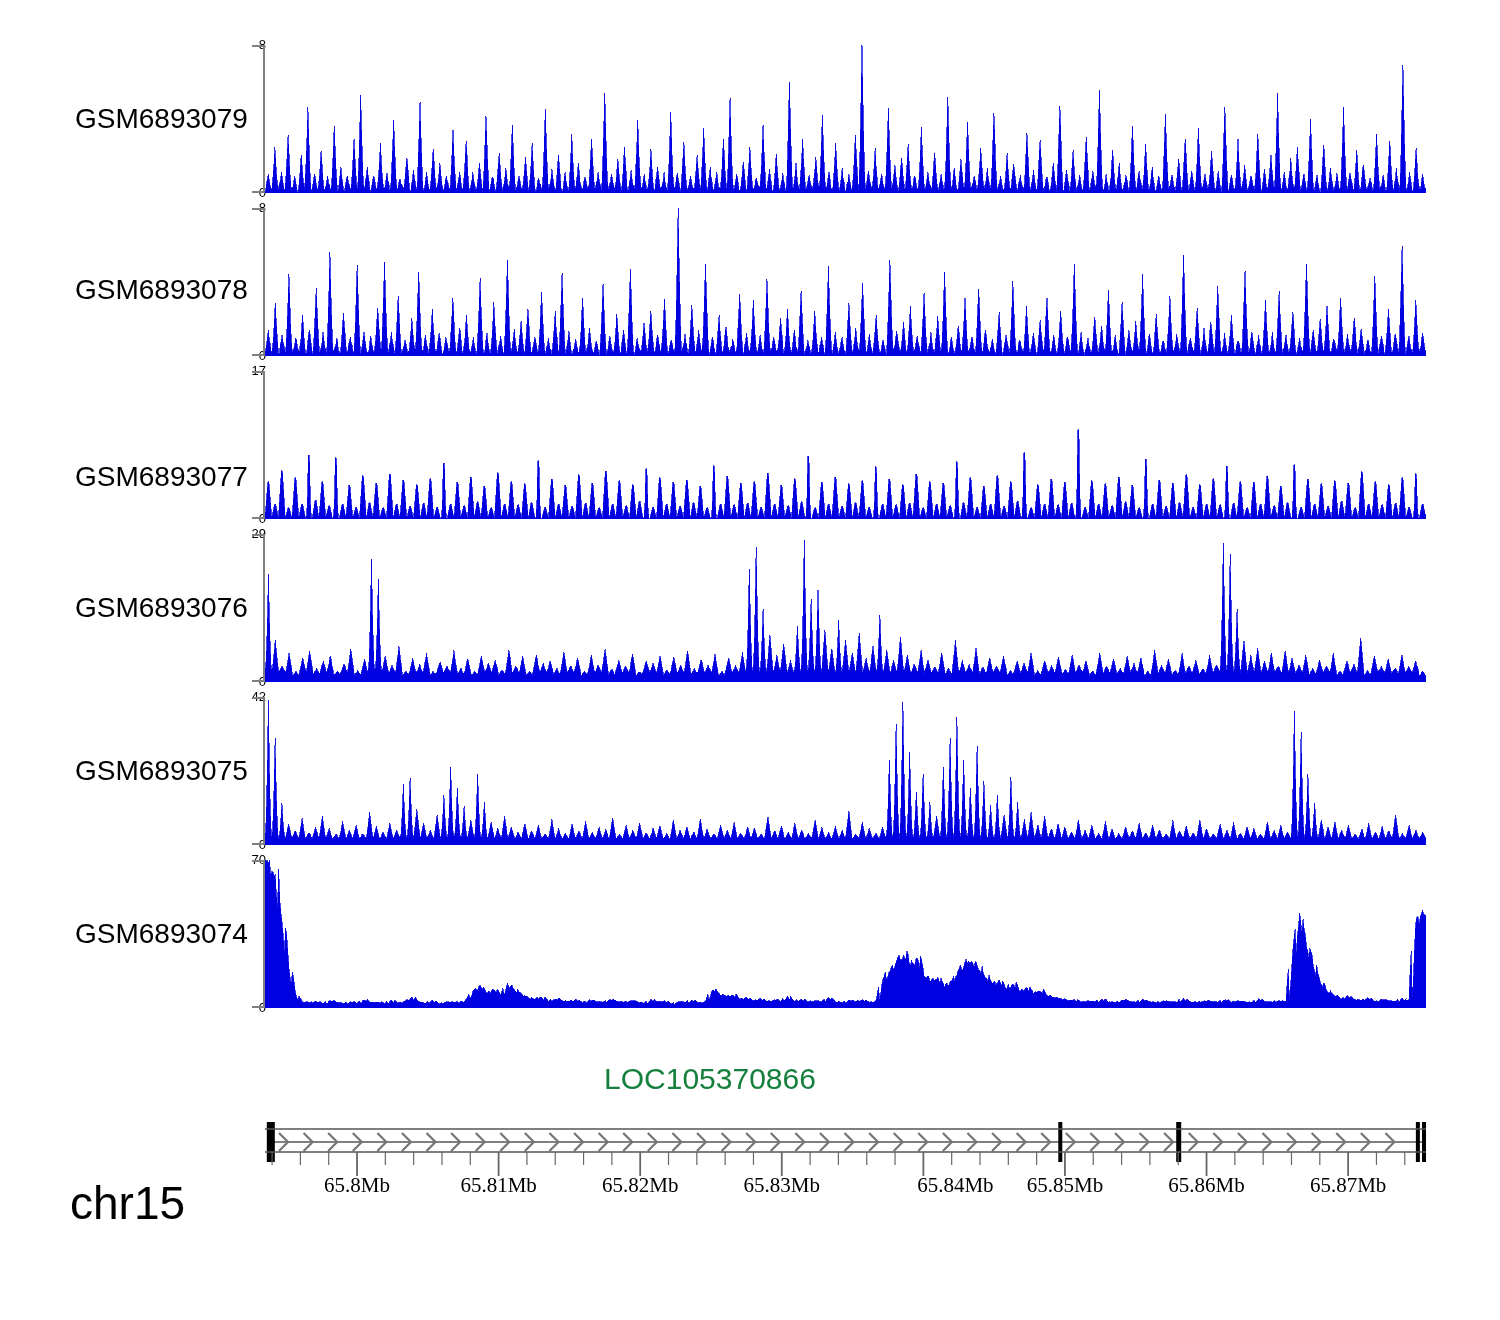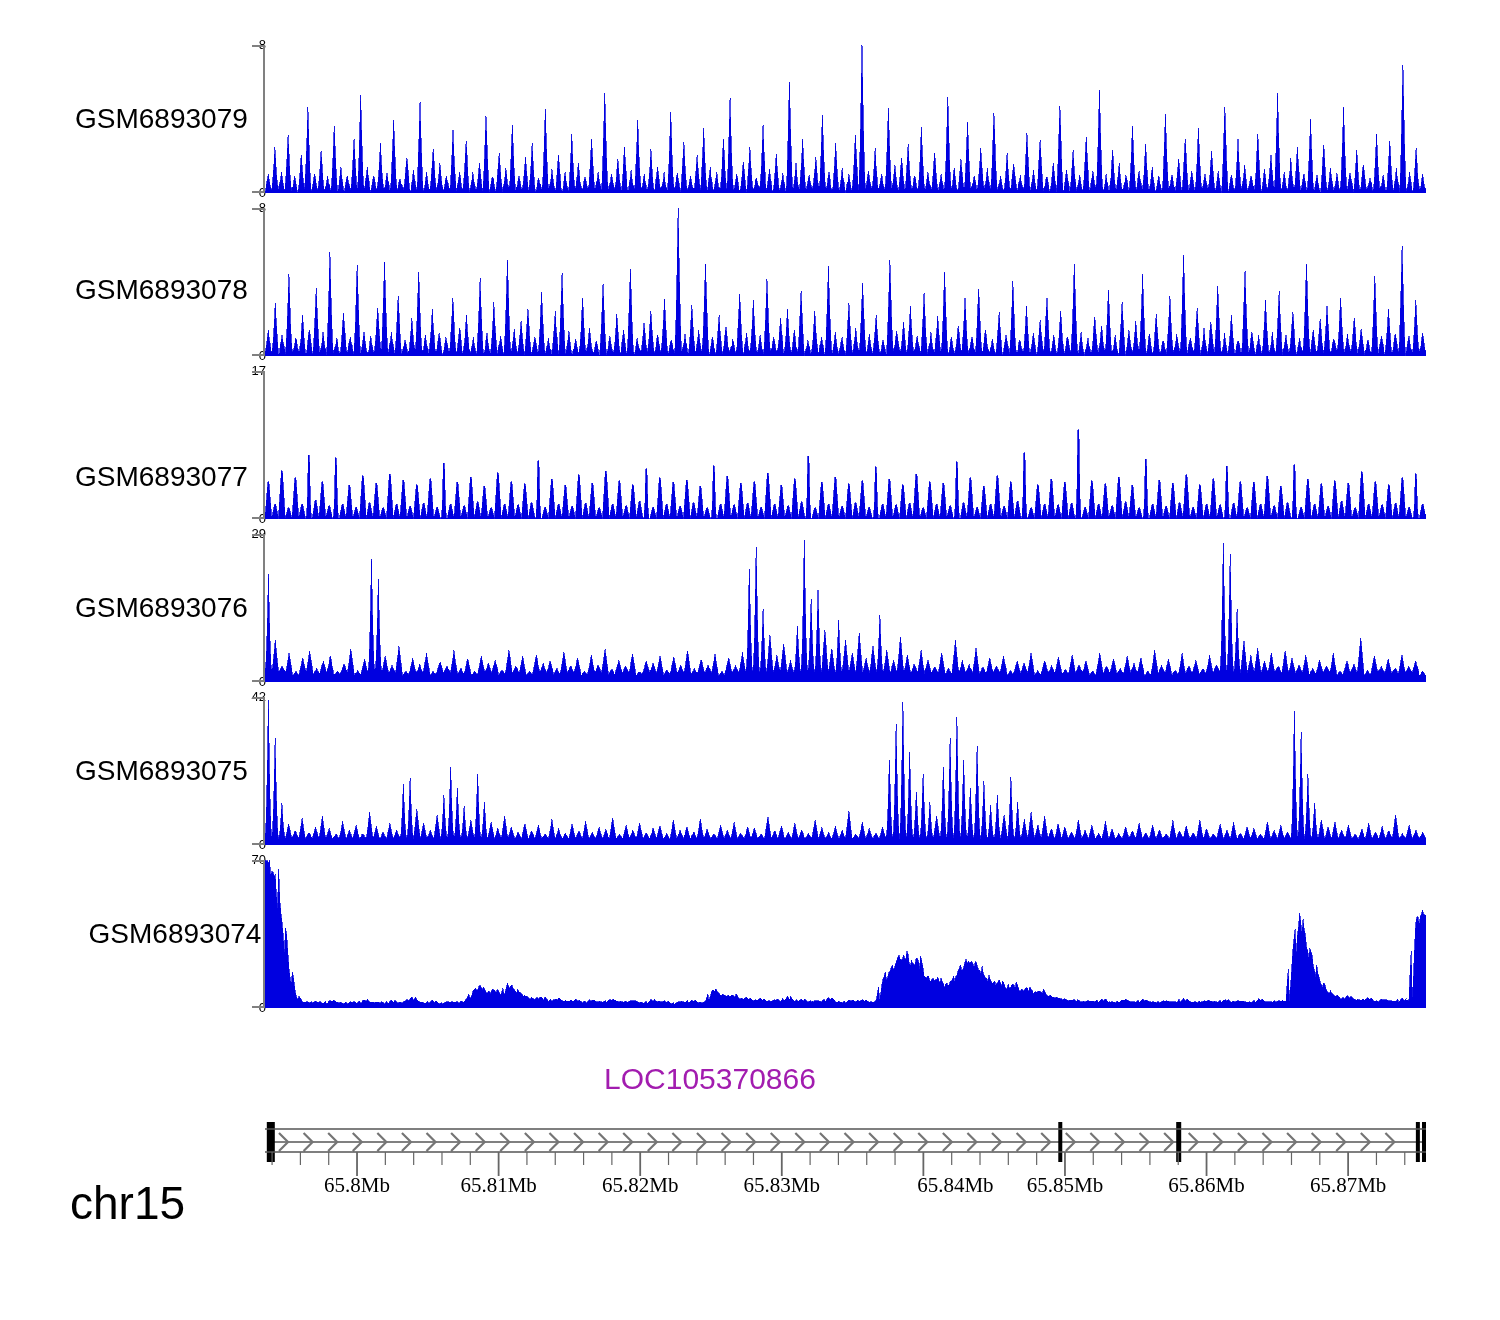--- a/index.html
+++ b/index.html
@@ -14,21 +14,21 @@
   .axis-max,.axis-min{position:absolute;right:0;font-size:13px;color:#000;
                       text-align:right;white-space:nowrap;}
   .axis-wrap{position:absolute;left:222px;width:44px;}
   .axis-bracket{position:absolute;left:263px;width:2px;background:#808080;}
   .axis-tick-top{position:absolute;width:12px;height:2px;background:#808080;left:252px;}
   .axis-tick-bot{position:absolute;width:12px;height:2px;background:#808080;left:252px;}
   .plot{position:absolute;left:265px;width:1161px;overflow:hidden;}
   .plot svg{display:block;}
 
   #gene-name{position:absolute;left:0;width:1500px;top:1062px;text-align:center;
-             font-size:30px;color:#a21caf;}
+             font-size:30px;color:#15803d;}
   #gene-name span{display:inline-block;margin-left:-80px;}
   #gene-track{position:absolute;left:265px;top:1118px;width:1161px;height:48px;}
   #chrom-label{position:absolute;left:70px;top:1176px;font-size:46px;color:#000;}
   #ruler{position:absolute;left:265px;top:1123px;width:1161px;height:110px;font-family:Liberation Serif, serif;}
   .rl-label{position:absolute;font-size:21px;color:#000;text-align:center;
             transform:translateX(-50%);white-space:nowrap;}
 </style>
 </head>
 <body>
 
@@ -94,21 +94,21 @@
         <div class="axis-bracket" style="top: 14px; height: 148px;"></div>
         <div class="axis-tick-top" style="top: 14px;"></div>
         <div class="axis-tick-bot" style="top: 160px;"></div>
         <div class="plot" style="top: 14px; height: 148px;">
           <svg width="1161" height="148" viewBox="0 0 1161 148" shape-rendering="crispEdges">
             <path d="M0,148 L0.00,141.19 L0.84,131.81 L1.69,104.35 L2.53,61.82 L3.38,3.36 L4.22,61.46 L5.06,104.85 L5.91,131.19 L6.75,141.95 L7.59,134.25 L8.44,114.39 L9.28,83.85 L10.13,41.29 L10.97,84.00 L11.81,114.49 L12.66,134.86 L13.50,142.10 L14.34,138.93 L15.19,132.21 L16.03,120.56 L16.88,105.71 L17.72,121.01 L18.56,131.41 L19.41,138.67 L20.25,141.48 L21.09,138.75 L21.94,135.16 L22.78,130.65 L23.63,126.85 L24.47,130.80 L25.31,134.65 L26.16,138.57 L27.00,142.10 L27.84,139.49 L28.69,138.01 L29.53,135.19 L30.38,133.53 L31.22,135.68 L32.06,138.19 L32.91,140.22 L33.75,141.55 L34.59,137.73 L35.44,132.18 L36.28,127.33 L37.13,121.48 L37.97,126.64 L38.81,132.53 L39.66,137.73 L40.50,142.15 L41.34,140.06 L42.19,138.21 L43.03,136.69 L43.88,135.53 L44.72,136.46 L45.56,138.51 L46.41,140.06 L47.25,141.62 L48.09,138.75 L48.94,135.85 L49.78,133.14 L50.63,130.05 L51.47,133.56 L52.31,136.20 L53.16,139.04 L54.00,141.91 L54.84,137.55 L55.69,131.42 L56.53,126.03 L57.38,119.02 L58.22,125.75 L59.06,131.71 L59.91,137.31 L60.75,141.48 L61.59,139.92 L62.44,136.71 L63.28,134.48 L64.13,131.47 L64.97,134.26 L65.81,136.78 L66.66,140.04 L67.50,141.51 L68.34,140.68 L69.19,139.53 L70.03,138.58 L70.88,136.84 L71.72,137.74 L72.56,139.65 L73.41,140.57 L74.25,141.55 L75.09,137.78 L75.94,134.00 L76.78,129.55 L77.62,124.29 L78.47,129.65 L79.31,133.45 L80.16,138.29 L81.00,141.96 L81.84,140.40 L82.69,137.65 L83.53,136.20 L84.38,132.98 L85.22,136.14 L86.06,137.53 L86.91,140.04 L87.75,141.86 L88.59,139.09 L89.44,135.81 L90.28,131.39 L91.13,128.32 L91.97,131.44 L92.81,135.97 L93.66,138.79 L94.50,141.83 L95.34,140.21 L96.19,139.69 L97.03,137.43 L97.88,136.72 L98.72,137.90 L99.56,139.62 L100.41,140.88 L101.25,141.46 L102.09,136.16 L102.94,130.40 L103.78,122.93 L104.62,115.30 L105.47,123.18 L106.31,129.64 L107.16,136.79 L108.00,141.15 L108.84,139.50 L109.69,136.48 L110.53,133.09 L111.38,129.41 L112.22,133.29 L113.06,135.98 L113.91,139.45 L114.75,141.45 L115.59,140.43 L116.44,139.01 L117.28,136.59 L118.13,134.81 L118.97,137.31 L119.81,139.15 L120.66,140.01 L121.50,141.91 L122.34,138.67 L123.19,134.58 L124.03,130.94 L124.88,126.41 L125.72,130.78 L126.56,134.81 L127.41,138.98 L128.25,141.28 L129.09,140.23 L129.94,138.09 L130.78,135.65 L131.63,132.68 L132.47,135.55 L133.31,138.13 L134.16,139.58 L135.00,141.68 L135.84,137.89 L136.69,127.51 L137.53,110.30 L138.38,87.41 L139.22,110.54 L140.06,127.49 L140.91,138.09 L141.75,141.53 L142.59,137.36 L143.44,125.46 L144.28,106.58 L145.13,80.60 L145.97,106.71 L146.81,124.94 L147.66,137.78 L148.50,141.85 L149.34,136.11 L150.19,128.52 L151.03,120.20 L151.88,112.45 L152.72,120.58 L153.56,128.01 L154.41,135.70 L155.25,141.42 L156.09,138.67 L156.94,134.65 L157.78,130.63 L158.63,126.05 L159.47,130.45 L160.31,134.85 L161.16,138.46 L162.00,141.87 L162.84,139.51 L163.69,138.29 L164.53,135.82 L165.38,133.34 L166.22,135.99 L167.06,138.40 L167.91,139.52 L168.75,142.00 L169.59,137.21 L170.44,130.35 L171.28,124.76 L172.13,117.89 L172.97,124.55 L173.81,131.13 L174.66,136.76 L175.50,142.10 L176.34,139.01 L177.19,130.22 L178.03,116.36 L178.88,97.98 L179.72,116.68 L180.56,130.08 L181.41,138.22 L182.25,141.27 L183.09,136.05 L183.94,122.61 L184.78,100.62 L185.63,70.03 L186.47,99.97 L187.31,122.56 L188.16,136.40 L189.00,141.24 L189.84,137.78 L190.69,128.01 L191.53,112.26 L192.38,90.71 L193.22,112.15 L194.06,128.24 L194.91,137.53 L195.75,141.31 L196.59,139.29 L197.44,133.01 L198.28,122.64 L199.13,108.84 L199.97,122.80 L200.81,133.10 L201.66,138.81 L202.50,141.26 L203.34,138.31 L204.19,133.38 L205.03,128.48 L205.88,123.27 L206.72,128.20 L207.56,133.38 L208.41,137.72 L209.25,142.06 L210.09,136.81 L210.94,123.90 L211.78,104.01 L212.63,76.90 L213.47,104.07 L214.31,124.43 L215.16,137.28 L216.00,141.87 L216.84,138.85 L217.69,131.93 L218.53,120.10 L219.38,105.36 L220.22,120.10 L221.06,132.37 L221.91,139.43 L222.75,141.22 L223.59,137.96 L224.44,134.39 L225.28,129.45 L226.13,125.04 L226.97,129.36 L227.81,134.09 L228.66,138.09 L229.50,141.73 L230.34,139.87 L231.19,137.26 L232.03,134.01 L232.88,131.22 L233.72,134.90 L234.56,136.84 L235.41,139.73 L236.25,141.77 L237.09,137.42 L237.94,131.53 L238.78,125.41 L239.63,119.23 L240.47,125.90 L241.31,131.51 L242.16,137.47 L243.00,141.66 L243.84,138.78 L244.69,136.82 L245.53,132.97 L246.38,130.30 L247.22,133.32 L248.06,136.61 L248.91,139.20 L249.75,141.55 L250.59,140.51 L251.44,138.96 L252.28,136.99 L253.13,135.20 L253.97,137.36 L254.81,138.81 L255.66,140.20 L256.50,141.92 L257.34,138.24 L258.19,134.56 L259.03,130.15 L259.88,126.58 L260.72,131.16 L261.56,134.39 L262.41,138.84 L263.25,142.09 L264.09,140.37 L264.94,137.81 L265.78,136.13 L266.63,133.53 L267.47,135.95 L268.31,137.76 L269.16,140.49 L270.00,141.18 L270.84,138.46 L271.69,135.70 L272.53,132.38 L273.38,127.80 L274.22,132.19 L275.06,135.78 L275.91,139.04 L276.75,141.22 L277.59,140.38 L278.44,139.50 L279.28,138.39 L280.13,136.76 L280.97,138.06 L281.81,139.92 L282.66,140.34 L283.50,141.21 L284.34,138.04 L285.19,133.48 L286.03,128.63 L286.88,122.29 L287.72,128.40 L288.56,132.76 L289.41,138.22 L290.25,142.16 L291.09,139.77 L291.94,137.22 L292.78,134.93 L293.63,131.49 L294.47,134.91 L295.31,137.57 L296.16,139.26 L297.00,142.16 L297.84,141.07 L298.69,139.41 L299.53,137.35 L300.38,136.27 L301.22,138.06 L302.06,138.72 L302.91,140.42 L303.75,141.59 L304.59,138.61 L305.44,135.39 L306.28,130.76 L307.13,126.92 L307.97,130.89 L308.81,135.10 L309.66,138.91 L310.50,141.18 L311.34,140.06 L312.19,137.88 L313.03,136.11 L313.88,133.84 L314.72,135.57 L315.56,137.98 L316.41,139.59 L317.25,141.60 L318.09,138.40 L318.94,134.27 L319.78,129.14 L320.63,124.28 L321.47,129.83 L322.31,133.58 L323.16,138.42 L324.00,142.01 L324.84,140.08 L325.69,139.11 L326.53,137.01 L327.38,135.31 L328.22,136.96 L329.06,139.08 L329.91,140.25 L330.75,141.77 L331.59,139.01 L332.44,136.65 L333.28,133.03 L334.13,130.13 L334.97,133.45 L335.81,136.68 L336.66,139.26 L337.50,141.25 L338.34,140.32 L339.19,137.95 L340.03,135.45 L340.88,132.38 L341.72,135.08 L342.56,137.50 L343.41,139.55 L344.25,141.71 L345.09,137.78 L345.94,132.74 L346.78,126.57 L347.63,120.96 L348.47,126.49 L349.31,131.89 L350.16,137.17 L351.00,141.81 L351.84,141.17 L352.69,139.59 L353.53,138.53 L354.38,136.50 L355.22,138.52 L356.06,139.24 L356.91,141.02 L357.75,141.36 L358.59,138.68 L359.44,135.66 L360.28,131.59 L361.13,128.44 L361.97,132.36 L362.81,135.50 L363.66,138.62 L364.50,141.24 L365.34,139.52 L366.19,137.75 L367.03,135.79 L367.88,133.48 L368.72,135.42 L369.56,138.37 L370.41,140.30 L371.25,141.33 L372.09,138.45 L372.94,134.66 L373.78,130.15 L374.63,126.37 L375.47,130.44 L376.31,134.38 L377.16,138.16 L378.00,141.70 L378.84,140.22 L379.69,139.25 L380.53,137.08 L381.37,135.70 L382.22,136.93 L383.06,139.05 L383.91,140.89 L384.75,141.64 L385.59,139.05 L386.44,137.17 L387.28,133.50 L388.13,130.55 L388.97,133.68 L389.81,136.47 L390.66,139.36 L391.50,141.19 L392.34,138.67 L393.19,135.72 L394.03,132.30 L394.88,128.62 L395.72,131.83 L396.56,135.98 L397.41,138.44 L398.25,141.86 L399.09,140.77 L399.94,139.82 L400.78,138.43 L401.63,136.46 L402.47,137.81 L403.31,139.21 L404.16,141.14 L405.00,142.07 L405.84,137.95 L406.69,133.98 L407.53,128.20 L408.38,123.38 L409.22,128.74 L410.06,133.65 L410.91,137.62 L411.75,141.96 L412.59,139.65 L413.44,137.47 L414.28,136.07 L415.13,133.05 L415.97,136.18 L416.81,137.72 L417.66,139.81 L418.50,141.82 L419.34,138.77 L420.19,136.50 L421.03,133.43 L421.88,129.56 L422.72,132.75 L423.56,136.13 L424.41,139.08 L425.25,141.85 L426.09,140.69 L426.94,138.25 L427.78,137.23 L428.63,134.64 L429.47,136.21 L430.31,138.40 L431.16,139.90 L432.00,141.98 L432.84,137.39 L433.69,133.18 L434.53,127.34 L435.38,122.31 L436.22,127.71 L437.06,133.07 L437.91,137.83 L438.75,141.23 L439.59,139.86 L440.44,137.76 L441.28,134.65 L442.13,131.69 L442.97,134.72 L443.81,137.23 L444.66,139.35 L445.50,141.76 L446.34,140.28 L447.19,139.79 L448.03,138.13 L448.88,136.53 L449.72,138.51 L450.56,139.00 L451.41,141.06 L452.25,141.84 L453.09,139.10 L453.94,135.59 L454.78,132.03 L455.62,128.20 L456.47,131.55 L457.31,135.52 L458.16,138.85 L459.00,141.65 L459.84,139.77 L460.69,138.13 L461.53,135.60 L462.38,133.38 L463.22,136.08 L464.06,137.97 L464.91,139.83 L465.75,141.38 L466.59,138.78 L467.44,134.21 L468.28,130.42 L469.13,125.38 L469.97,130.14 L470.81,134.00 L471.66,138.70 L472.50,142.02 L473.34,140.58 L474.19,138.88 L475.03,137.48 L475.88,136.49 L476.72,138.25 L477.56,138.99 L478.41,140.86 L479.25,141.37 L480.09,138.99 L480.94,136.85 L481.78,132.68 L482.63,129.72 L483.47,133.15 L484.31,136.76 L485.16,139.77 L486.00,141.47 L486.84,139.78 L487.69,136.74 L488.53,134.33 L489.38,130.74 L490.22,134.25 L491.06,136.59 L491.91,139.42 L492.75,141.15 L493.59,140.19 L494.44,139.22 L495.28,138.72 L496.13,136.79 L496.97,137.77 L497.81,139.70 L498.66,141.15 L499.50,141.42 L500.34,137.02 L501.19,131.13 L502.03,125.55 L502.88,119.52 L503.72,125.19 L504.56,131.45 L505.41,136.87 L506.25,141.19 L507.09,140.30 L507.94,137.65 L508.78,136.21 L509.63,133.57 L510.47,135.36 L511.31,137.63 L512.16,140.38 L513.00,142.15 L513.84,138.64 L514.69,135.49 L515.53,132.61 L516.38,128.91 L517.22,132.11 L518.06,135.70 L518.91,139.39 L519.75,142.09 L520.59,140.44 L521.44,139.14 L522.28,137.45 L523.13,135.33 L523.97,136.55 L524.81,138.52 L525.66,140.83 L526.50,142.07 L527.34,138.92 L528.19,135.09 L529.03,130.41 L529.88,125.89 L530.72,131.12 L531.56,135.06 L532.41,138.89 L533.25,141.37 L534.09,139.89 L534.94,138.06 L535.78,135.08 L536.63,133.08 L537.47,135.29 L538.31,137.14 L539.16,140.06 L540.00,141.43 L540.84,140.56 L541.69,139.62 L542.53,138.07 L543.38,136.47 L544.22,137.98 L545.06,139.32 L545.91,140.33 L546.75,141.40 L547.59,137.62 L548.44,132.78 L549.28,128.47 L550.13,122.70 L550.97,127.91 L551.81,133.33 L552.66,138.28 L553.50,141.84 L554.34,139.25 L555.19,136.40 L556.03,133.53 L556.88,130.09 L557.72,133.77 L558.56,136.79 L559.41,139.93 L560.25,141.39 L561.09,140.20 L561.94,139.33 L562.78,137.76 L563.63,135.15 L564.47,137.57 L565.31,139.12 L566.16,140.89 L567.00,141.36 L567.84,138.73 L568.69,136.02 L569.53,132.87 L570.38,128.82 L571.22,132.61 L572.06,136.54 L572.91,138.98 L573.75,142.03 L574.59,140.42 L575.44,138.33 L576.28,135.74 L577.13,133.16 L577.97,135.96 L578.81,138.17 L579.66,140.01 L580.50,141.17 L581.34,135.81 L582.19,128.68 L583.03,121.64 L583.88,113.78 L584.72,122.14 L585.56,128.98 L586.41,136.51 L587.25,141.80 L588.09,140.79 L588.94,139.91 L589.78,138.17 L590.63,137.11 L591.47,138.28 L592.31,139.74 L593.16,140.31 L594.00,141.77 L594.84,137.93 L595.69,134.61 L596.53,129.26 L597.38,124.86 L598.22,130.13 L599.06,134.11 L599.91,138.76 L600.75,141.92 L601.59,139.90 L602.44,136.88 L603.28,134.90 L604.13,131.45 L604.97,134.42 L605.81,136.75 L606.66,139.59 L607.50,141.48 L608.34,140.99 L609.19,138.78 L610.03,137.72 L610.88,136.33 L611.72,137.47 L612.56,139.47 L613.41,140.43 L614.25,141.57 L615.09,138.84 L615.94,136.71 L616.78,132.91 L617.62,130.08 L618.47,133.51 L619.31,136.58 L620.16,139.55 L621.00,141.52 L621.84,136.44 L622.69,120.86 L623.53,96.08 L624.38,62.51 L625.22,95.68 L626.06,120.98 L626.91,136.10 L627.75,141.73 L628.59,133.78 L629.44,110.97 L630.28,75.60 L631.13,27.20 L631.97,75.28 L632.81,111.45 L633.66,133.22 L634.50,142.08 L635.34,131.81 L636.19,104.57 L637.03,61.92 L637.88,5.22 L638.72,61.96 L639.56,104.52 L640.41,132.00 L641.25,142.02 L642.09,135.27 L642.94,118.89 L643.78,92.25 L644.63,55.44 L645.47,92.38 L646.31,118.77 L647.16,135.01 L648.00,141.62 L648.84,138.45 L649.69,128.83 L650.53,114.17 L651.38,94.88 L652.22,114.13 L653.06,129.23 L653.91,137.78 L654.75,142.13 L655.59,136.67 L656.44,124.84 L657.28,103.88 L658.13,76.80 L658.97,103.97 L659.81,124.10 L660.66,137.49 L661.50,141.37 L662.34,139.48 L663.19,132.31 L664.03,120.85 L664.88,105.43 L665.72,120.71 L666.56,132.32 L667.41,138.57 L668.25,141.19 L669.09,137.36 L669.94,131.08 L670.78,125.52 L671.63,119.00 L672.47,125.97 L673.31,131.27 L674.16,136.91 L675.00,142.10 L675.84,136.64 L676.69,122.84 L677.53,100.10 L678.38,70.28 L679.22,99.64 L680.06,122.57 L680.91,136.23 L681.75,141.73 L682.59,134.73 L683.44,114.92 L684.28,83.87 L685.13,41.24 L685.97,83.36 L686.81,115.02 L687.66,134.95 L688.50,141.30 L689.34,132.79 L690.19,109.04 L691.03,72.09 L691.87,20.27 L692.72,71.43 L693.56,108.85 L694.41,132.88 L695.25,141.62 L696.09,135.48 L696.94,120.74 L697.78,95.81 L698.63,63.05 L699.47,96.19 L700.31,120.93 L701.16,136.28 L702.00,141.27 L702.84,137.87 L703.69,127.92 L704.53,112.06 L705.38,91.11 L706.22,112.19 L707.06,127.75 L707.91,137.57 L708.75,141.91 L709.59,134.96 L710.44,116.63 L711.28,88.05 L712.13,49.32 L712.97,87.79 L713.81,116.53 L714.66,135.03 L715.50,141.96 L716.34,137.57 L717.19,126.60 L718.03,108.31 L718.88,84.13 L719.72,108.19 L720.56,125.89 L721.41,137.53 L722.25,141.16 L723.09,139.72 L723.94,132.95 L724.78,122.13 L725.63,108.24 L726.47,123.00 L727.31,132.73 L728.16,139.08 L729.00,141.73 L729.84,138.47 L730.69,129.88 L731.53,116.49 L732.38,98.03 L733.22,116.47 L734.06,130.47 L734.91,138.01 L735.75,142.13 L736.59,136.93 L737.44,130.32 L738.28,123.95 L739.13,117.83 L739.97,124.17 L740.81,130.98 L741.66,136.66 L742.50,141.96 L743.34,137.28 L744.19,125.37 L745.03,106.17 L745.88,80.12 L746.72,106.39 L747.56,125.69 L748.41,137.59 L749.25,141.41 L750.09,138.73 L750.94,131.72 L751.78,120.49 L752.63,105.30 L753.47,120.24 L754.31,132.24 L755.16,139.51 L756.00,141.69 L756.84,137.41 L757.69,133.27 L758.53,128.18 L759.38,122.44 L760.22,128.41 L761.06,133.34 L761.91,137.56 L762.75,141.18 L763.59,136.29 L764.44,129.67 L765.28,123.36 L766.12,115.31 L766.97,123.23 L767.81,130.06 L768.66,136.02 L769.50,141.25 L770.34,138.45 L771.19,135.63 L772.03,131.89 L772.88,127.70 L773.72,131.59 L774.56,135.67 L775.41,138.91 L776.25,142.03 L777.09,137.03 L777.94,131.82 L778.78,125.53 L779.63,119.03 L780.47,125.77 L781.31,131.14 L782.16,136.95 L783.00,141.20 L783.84,139.83 L784.69,136.82 L785.53,134.22 L786.38,131.75 L787.22,133.99 L788.06,137.61 L788.91,139.62 L789.75,141.80 L790.59,138.19 L791.44,135.01 L792.28,130.41 L793.13,126.73 L793.97,130.52 L794.81,134.27 L795.66,138.16 L796.50,141.99 L797.34,139.23 L798.19,135.92 L799.03,132.98 L799.88,130.27 L800.72,133.28 L801.56,136.53 L802.41,139.49 L803.25,141.83 L804.09,140.28 L804.94,138.48 L805.78,136.86 L806.63,135.14 L807.47,136.89 L808.31,138.53 L809.16,140.49 L810.00,141.14 L810.84,137.31 L811.69,133.64 L812.53,128.60 L813.38,122.96 L814.22,128.07 L815.06,133.38 L815.91,137.94 L816.75,141.82 L817.59,139.69 L818.44,138.07 L819.28,135.96 L820.13,133.07 L820.97,135.74 L821.81,137.86 L822.66,140.01 L823.50,141.53 L824.34,138.72 L825.19,135.28 L826.03,132.07 L826.88,128.04 L827.72,132.00 L828.56,135.72 L829.41,139.05 L830.25,141.24 L831.09,140.72 L831.94,138.83 L832.78,138.13 L833.63,135.91 L834.47,138.08 L835.31,139.06 L836.16,140.88 L837.00,141.93 L837.84,137.87 L838.69,134.22 L839.53,129.89 L840.38,124.29 L841.22,128.89 L842.06,134.18 L842.91,138.54 L843.75,141.90 L844.59,140.03 L845.44,136.98 L846.28,134.57 L847.13,131.63 L847.97,135.17 L848.81,136.86 L849.66,140.16 L850.50,141.74 L851.34,140.29 L852.19,139.64 L853.03,138.24 L853.88,136.41 L854.72,138.35 L855.56,139.18 L856.41,140.68 L857.25,141.86 L858.09,139.26 L858.94,136.54 L859.78,133.35 L860.63,129.86 L861.47,132.72 L862.31,136.30 L863.16,138.91 L864.00,141.68 L864.84,139.63 L865.69,138.42 L866.53,135.41 L867.38,133.88 L868.22,135.18 L869.06,138.16 L869.91,139.62 L870.75,141.18 L871.59,138.39 L872.44,134.47 L873.28,130.67 L874.13,125.85 L874.97,130.92 L875.81,134.36 L876.66,138.08 L877.50,142.12 L878.34,139.87 L879.19,138.65 L880.03,136.48 L880.88,135.60 L881.72,137.26 L882.56,138.69 L883.41,140.68 L884.25,141.80 L885.09,139.25 L885.94,135.77 L886.78,131.83 L887.63,128.16 L888.47,131.83 L889.31,135.55 L890.16,139.27 L891.00,142.17 L891.84,139.89 L892.69,137.41 L893.53,135.39 L894.38,132.94 L895.22,134.82 L896.06,137.67 L896.91,140.15 L897.75,141.26 L898.59,140.22 L899.44,139.56 L900.28,138.33 L901.13,136.53 L901.97,137.85 L902.81,139.00 L903.66,141.05 L904.50,142.11 L905.34,137.88 L906.19,133.45 L907.03,128.76 L907.87,123.44 L908.72,128.94 L909.56,133.60 L910.41,137.74 L911.25,142.02 L912.09,139.74 L912.94,137.57 L913.78,135.56 L914.63,133.90 L915.47,135.94 L916.31,137.49 L917.16,139.68 L918.00,141.24 L918.84,139.21 L919.69,135.70 L920.53,132.15 L921.38,128.91 L922.22,132.75 L923.06,136.18 L923.91,138.81 L924.75,141.91 L925.59,140.17 L926.44,138.92 L927.28,137.64 L928.13,135.71 L928.97,136.90 L929.81,138.81 L930.66,140.13 L931.50,141.91 L932.34,137.33 L933.19,133.69 L934.03,127.71 L934.88,122.78 L935.72,127.95 L936.56,133.65 L937.41,138.05 L938.25,141.24 L939.09,139.44 L939.94,137.54 L940.78,133.97 L941.63,131.70 L942.47,134.59 L943.31,136.87 L944.16,139.77 L945.00,141.61 L945.84,140.66 L946.69,139.38 L947.53,138.33 L948.38,136.58 L949.22,138.61 L950.06,139.41 L950.91,140.65 L951.75,141.33 L952.59,138.23 L953.44,134.69 L954.28,131.33 L955.13,126.91 L955.97,130.67 L956.81,135.07 L957.66,138.80 L958.50,142.07 L959.34,140.11 L960.19,137.75 L961.03,135.86 L961.88,132.91 L962.72,135.39 L963.56,137.40 L964.41,140.24 L965.25,142.17 L966.09,138.60 L966.94,134.62 L967.78,129.94 L968.63,125.35 L969.47,130.39 L970.31,134.78 L971.16,138.84 L972.00,141.94 L972.84,140.88 L973.69,139.03 L974.53,137.22 L975.38,136.69 L976.22,137.29 L977.06,139.56 L977.91,140.76 L978.75,141.99 L979.59,139.06 L980.44,136.45 L981.28,133.12 L982.12,129.78 L982.97,133.28 L983.81,136.38 L984.66,138.95 L985.50,141.43 L986.34,139.84 L987.19,137.22 L988.03,134.48 L988.88,131.34 L989.72,133.74 L990.56,136.96 L991.41,139.30 L992.25,141.97 L993.09,141.09 L993.94,139.56 L994.78,137.75 L995.63,137.06 L996.47,138.59 L997.31,139.73 L998.16,141.12 L999.00,141.83 L999.84,138.44 L1000.69,134.43 L1001.53,129.67 L1002.38,124.95 L1003.22,128.85 L1004.06,134.39 L1004.91,138.36 L1005.75,141.98 L1006.59,139.51 L1007.44,137.84 L1008.28,135.87 L1009.13,133.45 L1009.97,136.19 L1010.81,137.40 L1011.66,140.30 L1012.50,142.03 L1013.34,138.61 L1014.19,135.46 L1015.03,132.24 L1015.88,128.08 L1016.72,132.62 L1017.56,135.90 L1018.41,139.05 L1019.25,141.80 L1020.09,139.88 L1020.94,138.32 L1021.78,136.98 L1022.63,135.10 L1023.47,136.52 L1024.31,138.99 L1025.16,140.09 L1026.00,141.87 L1026.84,132.61 L1027.69,106.89 L1028.53,67.85 L1029.38,13.83 L1030.22,67.85 L1031.06,107.70 L1031.91,132.46 L1032.75,141.56 L1033.59,134.14 L1034.44,113.23 L1035.28,79.31 L1036.13,35.05 L1036.97,80.06 L1037.81,113.21 L1038.66,133.79 L1039.50,141.89 L1040.34,136.65 L1041.19,123.98 L1042.03,104.56 L1042.88,77.09 L1043.72,104.49 L1044.56,123.80 L1045.41,137.06 L1046.25,141.73 L1047.09,138.82 L1047.94,131.86 L1048.78,120.84 L1049.63,105.57 L1050.47,120.79 L1051.31,132.07 L1052.16,138.62 L1053.00,141.87 L1053.84,138.30 L1054.69,133.56 L1055.53,127.86 L1056.38,123.03 L1057.22,128.19 L1058.06,132.71 L1058.91,138.22 L1059.75,142.13 L1060.59,139.37 L1061.44,136.09 L1062.28,133.57 L1063.13,129.59 L1063.97,133.14 L1064.81,135.90 L1065.66,139.65 L1066.50,141.45 L1067.34,138.70 L1068.19,134.09 L1069.03,129.58 L1069.88,124.54 L1070.72,129.66 L1071.56,133.91 L1072.41,138.57 L1073.25,142.18 L1074.09,140.00 L1074.94,137.68 L1075.78,135.36 L1076.63,133.27 L1077.47,135.76 L1078.31,137.45 L1079.16,139.87 L1080.00,141.22 L1080.84,139.25 L1081.69,135.97 L1082.53,132.07 L1083.38,127.62 L1084.22,132.38 L1085.06,135.25 L1085.91,139.19 L1086.75,141.63 L1087.59,140.48 L1088.44,139.80 L1089.28,138.10 L1090.13,137.13 L1090.97,138.31 L1091.81,139.42 L1092.66,141.15 L1093.50,142.06 L1094.34,139.25 L1095.19,137.43 L1096.03,134.65 L1096.88,131.83 L1097.72,134.89 L1098.56,137.50 L1099.41,139.51 L1100.25,141.74 L1101.09,138.21 L1101.94,135.12 L1102.78,130.89 L1103.63,126.07 L1104.47,130.63 L1105.31,134.59 L1106.16,138.86 L1107.00,141.52 L1107.84,140.65 L1108.69,139.09 L1109.53,137.29 L1110.38,135.46 L1111.22,136.70 L1112.06,138.35 L1112.91,140.45 L1113.75,141.44 L1114.59,139.49 L1115.44,136.62 L1116.28,133.52 L1117.13,129.46 L1117.97,133.26 L1118.81,136.73 L1119.66,139.78 L1120.50,141.49 L1121.34,140.31 L1122.19,137.70 L1123.03,135.42 L1123.88,133.68 L1124.72,135.77 L1125.56,138.40 L1126.41,139.48 L1127.25,141.96 L1128.09,136.78 L1128.94,130.94 L1129.78,124.28 L1130.63,117.70 L1131.47,124.72 L1132.31,130.38 L1133.16,137.06 L1134.00,141.56 L1134.84,140.65 L1135.69,139.56 L1136.53,138.56 L1137.38,136.41 L1138.22,138.10 L1139.06,139.45 L1139.91,140.30 L1140.75,141.23 L1141.59,139.27 L1142.44,135.32 L1143.28,131.68 L1144.13,128.09 L1144.97,131.41 L1145.81,135.76 L1146.66,139.23 L1147.50,142.14 L1148.34,139.48 L1149.19,137.99 L1150.03,135.47 L1150.88,133.01 L1151.72,135.70 L1152.56,137.85 L1153.41,139.35 L1154.25,142.06 L1155.09,139.86 L1155.94,138.83 L1156.78,137.44 L1157.63,134.97 L1158.47,137.29 L1159.31,138.51 L1160.16,140.71 L1161.00,140.71 L1161,148 Z" fill="#0000e0" stroke="#0000e0" stroke-width="0.7"></path>
           </svg>
         </div>
       </div>
       <div class="track" style="top: 846px; height: 176px;">
-        <div class="track-label" style="top: 72px; text-align: center;">GSM6893074</div>
+        <div class="track-label" style="top: 72px;">GSM6893074</div>
         <div class="axis-max axis-wrap" style="top: 6px;">70</div>
         <div class="axis-min axis-wrap" style="top: 154px;">0</div>
         <div class="axis-bracket" style="top: 14px; height: 148px;"></div>
         <div class="axis-tick-top" style="top: 14px;"></div>
         <div class="axis-tick-bot" style="top: 160px;"></div>
         <div class="plot" style="top: 14px; height: 148px;">
           <svg width="1161" height="148" viewBox="0 0 1161 148" shape-rendering="crispEdges">
             <path d="M0,148 L0.00,0.00 L1.14,2.04 L2.28,0.00 L3.41,2.86 L4.55,0.48 L5.69,16.61 L6.83,10.90 L7.97,12.03 L9.11,16.73 L10.24,14.26 L11.38,35.59 L12.52,48.51 L13.66,9.44 L14.80,40.19 L15.94,53.34 L17.07,62.79 L18.21,75.34 L19.35,95.60 L20.49,67.90 L21.63,74.71 L22.76,91.05 L23.90,107.50 L25.04,117.06 L26.18,126.83 L27.32,111.70 L28.46,117.44 L29.59,126.94 L30.73,134.58 L31.87,137.46 L33.01,139.80 L34.15,136.00 L35.29,138.00 L36.42,139.62 L37.56,141.80 L38.70,142.21 L39.84,142.61 L40.98,141.78 L42.11,141.79 L43.25,142.21 L44.39,142.58 L45.53,142.01 L46.67,141.55 L47.81,142.85 L48.94,142.15 L50.08,141.39 L51.22,141.56 L52.36,142.40 L53.50,142.65 L54.64,141.47 L55.77,141.99 L56.91,142.95 L58.05,143.96 L59.19,142.74 L60.33,141.42 L61.46,143.91 L62.60,142.66 L63.74,141.66 L64.88,140.20 L66.02,141.13 L67.16,141.33 L68.29,140.45 L69.43,140.73 L70.57,141.29 L71.71,142.33 L72.85,142.56 L73.99,143.21 L75.12,141.93 L76.26,142.48 L77.40,143.03 L78.54,143.60 L79.68,142.96 L80.81,142.01 L81.95,143.67 L83.09,143.37 L84.23,142.70 L85.37,141.55 L86.51,142.02 L87.64,142.75 L88.78,141.22 L89.92,142.01 L91.06,142.78 L92.20,143.37 L93.34,141.80 L94.47,141.26 L95.61,143.07 L96.75,142.44 L97.89,140.37 L99.03,139.80 L100.16,140.60 L101.30,141.46 L102.44,139.29 L103.58,140.70 L104.72,142.01 L105.86,142.45 L106.99,142.52 L108.13,142.03 L109.27,143.07 L110.41,142.45 L111.55,142.21 L112.69,142.01 L113.82,142.33 L114.96,143.18 L116.10,141.79 L117.24,142.33 L118.38,142.74 L119.51,143.50 L120.65,142.65 L121.79,141.40 L122.93,143.68 L124.07,142.80 L125.21,141.17 L126.34,139.71 L127.48,141.42 L128.62,142.30 L129.76,140.40 L130.90,141.07 L132.04,142.35 L133.17,142.87 L134.31,142.19 L135.45,141.55 L136.59,143.03 L137.73,142.63 L138.86,141.68 L140.00,141.31 L141.14,139.69 L142.28,139.24 L143.42,141.16 L144.56,139.64 L145.69,138.12 L146.83,136.77 L147.97,139.20 L149.11,140.64 L150.25,137.00 L151.39,139.19 L152.52,140.17 L153.66,141.62 L154.80,141.93 L155.94,142.64 L157.08,141.74 L158.21,142.59 L159.35,143.08 L160.49,143.42 L161.63,142.67 L162.77,141.27 L163.91,143.60 L165.04,142.45 L166.18,141.31 L167.32,140.09 L168.46,141.92 L169.60,142.62 L170.74,141.09 L171.87,141.44 L173.01,142.75 L174.15,143.93 L175.29,143.23 L176.43,142.46 L177.56,143.89 L178.70,143.15 L179.84,142.52 L180.98,142.04 L182.12,141.94 L183.26,141.83 L184.39,142.28 L185.53,142.34 L186.67,141.95 L187.81,141.95 L188.95,142.39 L190.09,142.41 L191.22,142.06 L192.36,141.66 L193.50,142.68 L194.64,142.62 L195.78,141.73 L196.91,140.52 L198.05,142.84 L199.19,141.36 L200.33,140.36 L201.47,138.73 L202.61,137.23 L203.74,134.22 L204.88,138.54 L206.02,136.67 L207.16,134.63 L208.30,130.21 L209.44,129.49 L210.57,128.38 L211.71,130.42 L212.85,129.91 L213.99,126.21 L215.13,125.31 L216.26,127.03 L217.40,130.04 L218.54,126.60 L219.68,128.99 L220.82,131.12 L221.96,134.23 L223.09,131.34 L224.23,131.17 L225.37,133.91 L226.51,130.81 L227.65,129.28 L228.79,129.94 L229.92,130.63 L231.06,133.87 L232.20,129.76 L233.34,130.31 L234.48,132.72 L235.61,134.94 L236.75,132.21 L237.89,128.34 L239.03,135.11 L240.17,132.46 L241.31,127.31 L242.44,123.34 L243.58,126.26 L244.72,127.93 L245.86,125.51 L247.00,125.41 L248.14,128.83 L249.27,129.79 L250.41,130.68 L251.55,133.16 L252.69,129.24 L253.83,132.36 L254.96,131.94 L256.10,133.40 L257.24,134.48 L258.38,136.13 L259.52,134.50 L260.66,136.17 L261.79,136.62 L262.93,137.08 L264.07,138.73 L265.21,139.22 L266.35,137.12 L267.49,137.56 L268.62,139.45 L269.76,139.76 L270.90,138.09 L272.04,137.24 L273.18,139.44 L274.31,138.08 L275.45,137.01 L276.59,137.15 L277.73,138.46 L278.87,140.02 L280.01,136.55 L281.14,137.95 L282.28,139.73 L283.42,141.78 L284.56,140.23 L285.70,139.16 L286.84,141.28 L287.97,140.12 L289.11,139.80 L290.25,139.11 L291.39,139.38 L292.53,140.06 L293.66,138.06 L294.80,138.63 L295.94,139.90 L297.08,140.86 L298.22,141.05 L299.36,141.55 L300.49,140.32 L301.63,141.27 L302.77,140.97 L303.91,141.77 L305.05,140.66 L306.19,139.78 L307.32,141.32 L308.46,141.18 L309.60,140.35 L310.74,139.27 L311.88,140.35 L313.01,141.42 L314.15,139.88 L315.29,141.05 L316.43,141.57 L317.57,142.65 L318.71,141.75 L319.84,141.17 L320.98,142.92 L322.12,142.22 L323.26,141.34 L324.40,139.59 L325.54,140.59 L326.67,140.65 L327.81,140.24 L328.95,140.01 L330.09,140.91 L331.23,141.73 L332.36,141.92 L333.50,141.70 L334.64,141.26 L335.78,142.04 L336.92,141.80 L338.06,142.32 L339.19,141.38 L340.33,140.25 L341.47,142.44 L342.61,141.39 L343.75,139.95 L344.89,139.42 L346.02,140.02 L347.16,140.10 L348.30,139.21 L349.44,140.19 L350.58,140.47 L351.71,141.44 L352.85,141.31 L353.99,142.21 L355.13,141.20 L356.27,141.70 L357.41,141.84 L358.54,142.38 L359.68,141.75 L360.82,141.23 L361.96,142.73 L363.10,142.06 L364.24,141.63 L365.37,140.78 L366.51,140.68 L367.65,141.22 L368.79,140.92 L369.93,140.33 L371.06,140.91 L372.20,141.53 L373.34,142.22 L374.48,143.10 L375.62,141.80 L376.76,142.29 L377.89,142.74 L379.03,143.42 L380.17,141.74 L381.31,141.17 L382.45,143.56 L383.59,142.25 L384.72,141.15 L385.86,139.01 L387.00,140.35 L388.14,141.38 L389.28,139.11 L390.41,140.44 L391.55,141.49 L392.69,141.76 L393.83,141.24 L394.97,141.33 L396.11,142.13 L397.24,141.73 L398.38,141.38 L399.52,140.84 L400.66,142.16 L401.80,142.44 L402.94,141.11 L404.07,141.59 L405.21,143.15 L406.35,143.84 L407.49,143.36 L408.63,142.50 L409.76,143.86 L410.90,142.79 L412.04,142.41 L413.18,141.92 L414.32,141.98 L415.46,141.84 L416.59,141.39 L417.73,141.88 L418.87,141.89 L420.01,142.53 L421.15,141.70 L422.29,140.42 L423.42,142.58 L424.56,141.99 L425.70,140.80 L426.84,139.80 L427.98,141.22 L429.11,141.53 L430.25,140.14 L431.39,141.08 L432.53,142.06 L433.67,142.75 L434.81,142.31 L435.94,141.83 L437.08,143.22 L438.22,142.29 L439.36,142.16 L440.50,140.85 L441.64,137.84 L442.77,133.81 L443.91,141.16 L445.05,136.91 L446.19,133.41 L447.33,130.15 L448.46,130.33 L449.60,131.55 L450.74,128.92 L451.88,130.48 L453.02,132.50 L454.16,133.70 L455.29,134.62 L456.43,135.76 L457.57,133.86 L458.71,134.87 L459.85,135.59 L460.99,136.13 L462.12,136.24 L463.26,134.89 L464.40,136.84 L465.54,136.28 L466.68,134.52 L467.81,135.20 L468.95,136.11 L470.09,137.78 L471.23,133.53 L472.37,135.96 L473.51,138.34 L474.64,139.35 L475.78,138.85 L476.92,137.94 L478.06,139.34 L479.20,138.65 L480.34,137.87 L481.47,136.82 L482.61,138.46 L483.75,139.54 L484.89,138.08 L486.03,138.61 L487.16,139.74 L488.30,140.95 L489.44,140.09 L490.58,139.69 L491.72,140.49 L492.86,140.22 L493.99,139.51 L495.13,137.88 L496.27,139.10 L497.41,140.47 L498.55,139.14 L499.69,139.51 L500.82,140.81 L501.96,141.54 L503.10,140.93 L504.24,140.44 L505.38,141.95 L506.51,140.74 L507.65,140.70 L508.79,139.99 L509.93,139.82 L511.07,140.71 L512.21,138.99 L513.34,139.92 L514.48,140.47 L515.62,141.69 L516.76,139.57 L517.90,138.49 L519.04,140.90 L520.17,139.63 L521.31,138.34 L522.45,135.92 L523.59,138.35 L524.73,139.55 L525.86,136.30 L527.00,138.69 L528.14,139.66 L529.28,141.72 L530.42,140.63 L531.56,139.73 L532.69,141.59 L533.83,141.27 L534.97,139.64 L536.11,139.38 L537.25,139.68 L538.39,141.30 L539.52,139.47 L540.66,139.82 L541.80,141.48 L542.94,141.68 L544.08,141.44 L545.21,140.61 L546.35,141.72 L547.49,141.38 L548.63,141.56 L549.77,140.48 L550.91,140.89 L552.04,140.85 L553.18,140.60 L554.32,140.56 L555.46,141.72 L556.60,141.85 L557.74,140.72 L558.87,139.13 L560.01,141.26 L561.15,140.76 L562.29,138.54 L563.43,137.88 L564.56,138.80 L565.70,139.74 L566.84,138.00 L567.98,138.62 L569.12,139.97 L570.26,141.42 L571.39,141.99 L572.53,142.50 L573.67,141.24 L574.81,141.75 L575.95,142.31 L577.09,142.70 L578.22,142.21 L579.36,140.67 L580.50,142.54 L581.64,141.88 L582.78,140.95 L583.91,139.68 L585.05,140.71 L586.19,141.16 L587.33,140.17 L588.47,140.45 L589.61,141.09 L590.74,141.92 L591.88,140.72 L593.02,140.03 L594.16,141.64 L595.30,140.57 L596.44,140.47 L597.57,139.69 L598.71,140.21 L599.85,141.54 L600.99,139.68 L602.13,140.67 L603.26,141.78 L604.40,142.20 L605.54,141.62 L606.68,141.72 L607.82,142.38 L608.96,142.08 L610.09,141.27 L611.23,140.35 L612.37,133.61 L613.51,126.69 L614.65,140.60 L615.79,133.51 L616.92,124.86 L618.06,118.75 L619.20,116.89 L620.34,111.58 L621.48,119.94 L622.61,117.69 L623.75,112.36 L624.89,111.48 L626.03,108.31 L627.17,105.20 L628.31,109.47 L629.44,107.94 L630.58,104.22 L631.72,100.16 L632.86,97.71 L634.00,95.27 L635.14,99.04 L636.27,99.90 L637.41,99.38 L638.55,94.69 L639.69,99.05 L640.83,99.21 L641.96,90.88 L643.10,94.30 L644.24,104.25 L645.38,105.25 L646.52,100.32 L647.66,103.30 L648.79,103.69 L649.93,105.05 L651.07,98.29 L652.21,97.76 L653.35,100.79 L654.49,109.28 L655.62,95.98 L656.76,101.18 L657.90,107.43 L659.04,116.21 L660.18,116.88 L661.31,118.27 L662.45,116.43 L663.59,116.36 L664.73,120.55 L665.87,121.34 L667.01,119.30 L668.14,117.55 L669.28,121.25 L670.42,119.89 L671.56,119.72 L672.70,117.25 L673.84,119.94 L674.97,123.89 L676.11,117.55 L677.25,121.38 L678.39,124.06 L679.53,127.04 L680.66,123.50 L681.80,122.85 L682.94,125.69 L684.08,125.03 L685.22,121.12 L686.36,121.36 L687.49,119.57 L688.63,116.05 L689.77,121.87 L690.91,116.47 L692.05,115.06 L693.19,110.04 L694.32,108.26 L695.46,104.53 L696.60,110.70 L697.74,109.94 L698.88,107.07 L700.01,101.71 L701.15,99.11 L702.29,103.64 L703.43,100.58 L704.57,102.87 L705.71,102.04 L706.84,101.41 L707.98,103.82 L709.12,108.65 L710.26,101.87 L711.40,102.25 L712.54,106.79 L713.67,110.27 L714.81,110.07 L715.95,115.35 L717.09,106.48 L718.23,113.89 L719.36,115.82 L720.50,118.46 L721.64,117.88 L722.78,121.96 L723.92,115.20 L725.06,118.69 L726.19,121.07 L727.33,123.64 L728.47,122.31 L729.61,120.76 L730.75,125.64 L731.89,123.51 L733.02,121.92 L734.16,119.53 L735.30,122.25 L736.44,126.21 L737.58,120.50 L738.71,122.53 L739.85,126.55 L740.99,129.56 L742.13,128.32 L743.27,124.26 L744.41,128.54 L745.54,127.92 L746.68,124.86 L747.82,123.90 L748.96,125.15 L750.10,129.41 L751.24,121.70 L752.37,124.67 L753.51,128.38 L754.65,131.80 L755.79,130.12 L756.93,128.74 L758.06,130.72 L759.20,130.89 L760.34,128.09 L761.48,127.74 L762.62,128.35 L763.76,131.97 L764.89,126.68 L766.03,129.36 L767.17,130.46 L768.31,133.87 L769.45,132.07 L770.59,131.79 L771.72,132.32 L772.86,131.27 L774.00,131.48 L775.14,131.06 L776.28,132.77 L777.41,133.27 L778.55,129.00 L779.69,131.34 L780.83,133.97 L781.97,136.02 L783.11,135.86 L784.24,136.85 L785.38,134.84 L786.52,136.39 L787.66,137.49 L788.80,137.01 L789.94,138.09 L791.07,137.56 L792.21,137.23 L793.35,138.38 L794.49,138.29 L795.63,138.54 L796.76,139.06 L797.90,139.89 L799.04,139.12 L800.18,138.66 L801.32,139.91 L802.46,140.24 L803.59,140.64 L804.73,140.31 L805.87,140.40 L807.01,140.31 L808.15,139.73 L809.29,139.38 L810.42,140.46 L811.56,141.33 L812.70,139.44 L813.84,140.48 L814.98,141.34 L816.11,141.89 L817.25,141.66 L818.39,141.31 L819.53,141.55 L820.67,141.74 L821.81,141.02 L822.94,140.41 L824.08,141.28 L825.22,141.27 L826.36,141.08 L827.50,141.16 L828.64,141.32 L829.77,141.99 L830.91,140.80 L832.05,139.56 L833.19,142.42 L834.33,141.55 L835.46,140.51 L836.60,139.27 L837.74,139.69 L838.88,141.00 L840.02,139.11 L841.16,139.43 L842.29,141.30 L843.43,142.06 L844.57,141.70 L845.71,142.63 L846.85,141.71 L847.99,141.97 L849.12,142.15 L850.26,142.98 L851.40,141.73 L852.54,141.09 L853.68,142.54 L854.81,142.02 L855.95,140.88 L857.09,139.96 L858.23,140.36 L859.37,140.51 L860.51,139.42 L861.64,140.01 L862.78,140.33 L863.92,140.85 L865.06,141.77 L866.20,141.99 L867.34,141.69 L868.47,141.56 L869.61,141.74 L870.75,142.29 L871.89,141.75 L873.03,140.23 L874.16,142.80 L875.30,141.65 L876.44,140.23 L877.58,139.43 L878.72,139.81 L879.86,141.11 L880.99,139.91 L882.13,140.31 L883.27,141.04 L884.41,141.80 L885.55,141.84 L886.69,142.17 L887.82,141.49 L888.96,141.96 L890.10,142.19 L891.24,143.01 L892.38,141.77 L893.51,141.82 L894.65,143.18 L895.79,141.81 L896.93,141.63 L898.07,140.84 L899.21,141.26 L900.34,141.55 L901.48,140.71 L902.62,141.06 L903.76,141.48 L904.90,141.62 L906.04,141.92 L907.17,141.56 L908.31,141.71 L909.45,141.57 L910.59,141.64 L911.73,142.14 L912.86,141.30 L914.00,139.37 L915.14,142.39 L916.28,140.93 L917.42,139.82 L918.56,138.21 L919.69,139.96 L920.83,141.14 L921.97,138.59 L923.11,139.61 L924.25,140.98 L925.39,141.96 L926.52,142.33 L927.66,142.50 L928.80,141.95 L929.94,141.61 L931.08,141.99 L932.21,142.79 L933.35,141.78 L934.49,140.70 L935.63,142.67 L936.77,141.62 L937.91,141.55 L939.04,140.72 L940.18,141.16 L941.32,141.33 L942.46,140.90 L943.60,140.33 L944.74,141.02 L945.87,141.27 L947.01,141.33 L948.15,142.40 L949.29,141.09 L950.43,141.56 L951.56,141.85 L952.70,142.44 L953.84,141.41 L954.98,140.05 L956.12,142.51 L957.26,141.54 L958.39,140.36 L959.53,140.06 L960.67,139.86 L961.81,141.67 L962.95,139.65 L964.09,140.05 L965.22,141.43 L966.36,142.07 L967.50,141.97 L968.64,140.78 L969.78,141.92 L970.91,141.30 L972.05,141.27 L973.19,140.41 L974.33,141.52 L975.47,141.32 L976.61,141.15 L977.74,141.25 L978.88,141.34 L980.02,141.81 L981.16,142.26 L982.30,142.06 L983.44,142.06 L984.57,141.84 L985.71,142.48 L986.85,142.69 L987.99,141.08 L989.13,140.32 L990.26,142.51 L991.40,141.53 L992.54,139.88 L993.68,138.76 L994.82,139.73 L995.96,140.33 L997.09,138.73 L998.23,139.55 L999.37,141.08 L1000.51,141.90 L1001.65,141.63 L1002.79,142.00 L1003.92,141.38 L1005.06,141.74 L1006.20,141.56 L1007.34,142.27 L1008.48,141.37 L1009.61,140.83 L1010.75,142.28 L1011.89,141.66 L1013.03,141.15 L1014.17,140.72 L1015.31,141.38 L1016.44,141.55 L1017.58,140.14 L1018.72,141.24 L1019.86,140.96 L1021.00,141.55 L1022.14,124.59 L1023.27,109.24 L1024.41,141.92 L1025.55,126.78 L1026.69,109.08 L1027.83,90.85 L1028.96,78.92 L1030.10,69.21 L1031.24,96.64 L1032.38,76.12 L1033.52,66.95 L1034.66,53.44 L1035.79,61.78 L1036.93,76.66 L1038.07,59.00 L1039.21,69.37 L1040.35,74.92 L1041.49,87.20 L1042.62,90.24 L1043.76,98.97 L1044.90,88.24 L1046.04,91.88 L1047.18,95.29 L1048.31,106.54 L1049.45,110.26 L1050.59,116.91 L1051.73,104.70 L1052.87,113.61 L1054.01,116.55 L1055.14,122.03 L1056.28,124.79 L1057.42,127.82 L1058.56,123.08 L1059.70,123.99 L1060.84,128.77 L1061.97,130.81 L1063.11,132.49 L1064.25,133.84 L1065.39,130.38 L1066.53,132.99 L1067.66,134.10 L1068.80,134.92 L1069.94,136.09 L1071.08,136.80 L1072.22,134.67 L1073.36,136.74 L1074.49,137.29 L1075.63,138.96 L1076.77,138.39 L1077.91,137.29 L1079.05,139.07 L1080.19,138.35 L1081.32,136.58 L1082.46,135.83 L1083.60,136.86 L1084.74,138.36 L1085.88,136.09 L1087.01,137.17 L1088.15,138.36 L1089.29,139.26 L1090.43,139.54 L1091.57,140.44 L1092.71,139.23 L1093.84,140.05 L1094.98,139.81 L1096.12,140.55 L1097.26,139.34 L1098.40,138.87 L1099.54,140.42 L1100.67,139.28 L1101.81,138.45 L1102.95,137.70 L1104.09,138.80 L1105.23,139.87 L1106.36,137.73 L1107.50,139.23 L1108.64,140.70 L1109.78,141.43 L1110.92,141.27 L1112.06,140.70 L1113.19,141.86 L1114.33,140.67 L1115.47,139.95 L1116.61,139.14 L1117.75,139.63 L1118.89,139.96 L1120.02,139.80 L1121.16,139.50 L1122.30,140.27 L1123.44,140.67 L1124.58,141.03 L1125.71,140.97 L1126.85,140.76 L1127.99,141.28 L1129.13,141.11 L1130.27,141.22 L1131.41,140.98 L1132.54,139.17 L1133.68,142.09 L1134.82,141.10 L1135.96,139.04 L1137.10,138.02 L1138.24,139.16 L1139.37,140.84 L1140.51,138.76 L1141.65,139.66 L1142.79,140.33 L1143.93,141.20 L1145.06,113.53 L1146.20,91.28 L1147.34,141.42 L1148.48,116.68 L1149.62,87.11 L1150.76,63.05 L1151.89,56.78 L1153.03,56.66 L1154.17,66.45 L1155.31,55.76 L1156.45,54.76 L1157.59,49.98 L1158.72,54.66 L1159.86,55.07 L1161.00,55.07 L1161,148 Z" fill="#0000e0" stroke="#0000e0" stroke-width="0.7"></path>
           </svg>
         </div>

